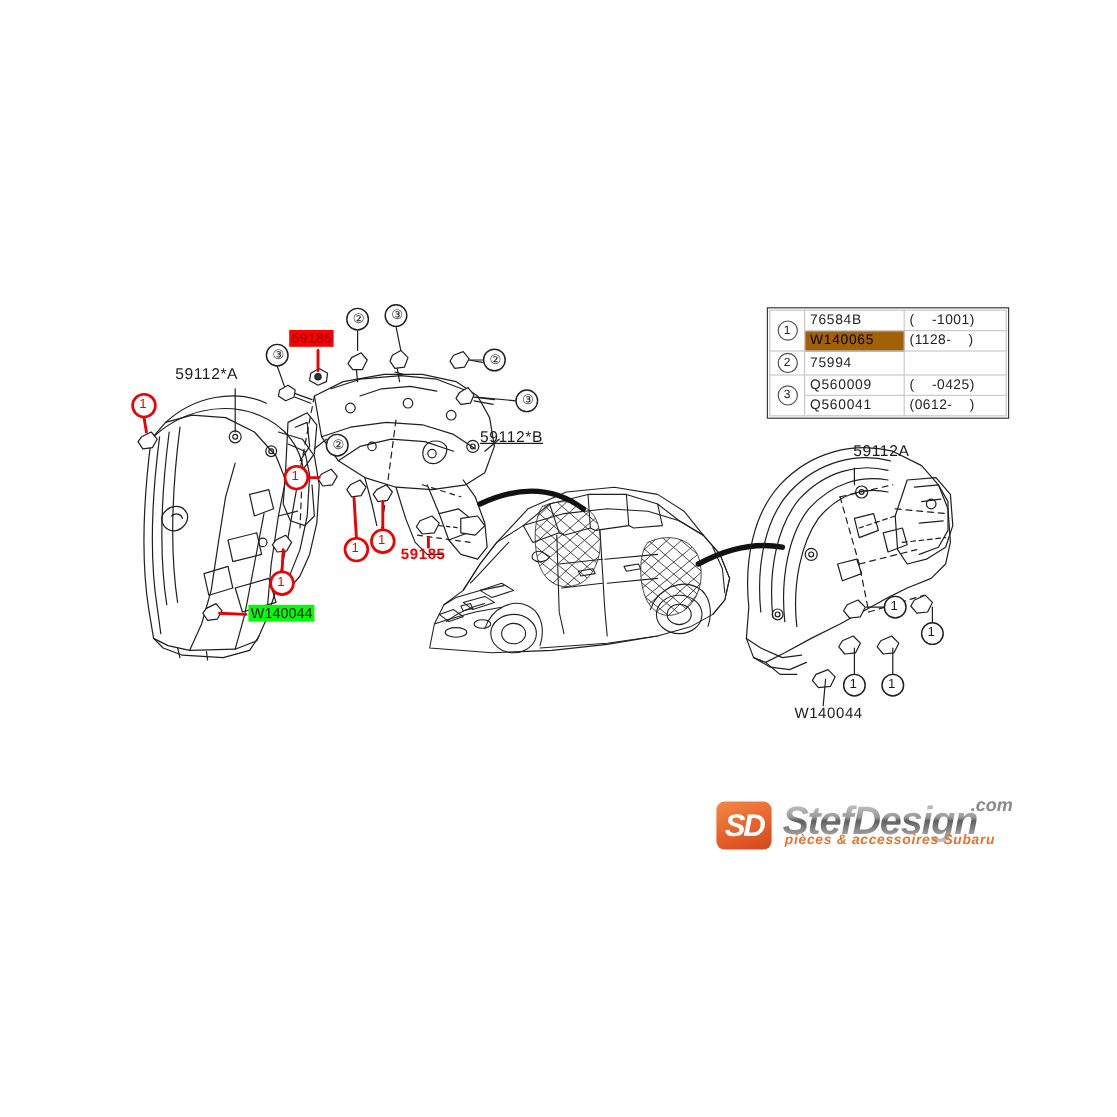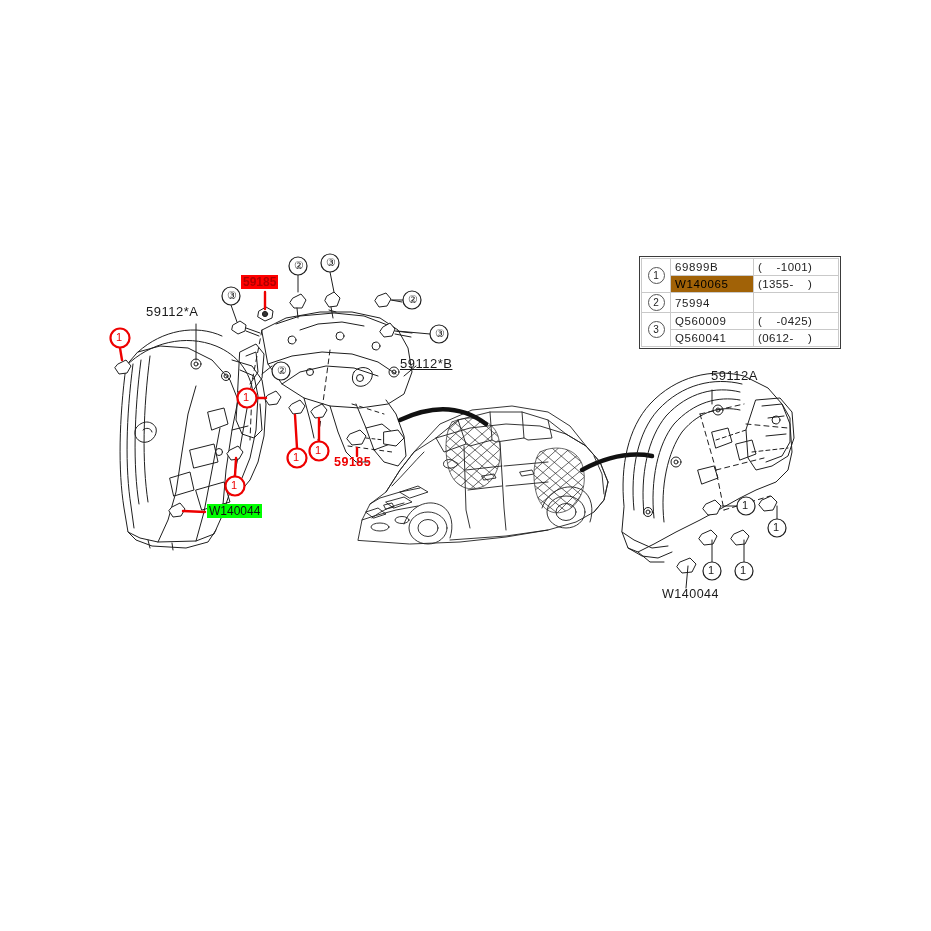--- a/index.html
+++ b/index.html
@@ -524,39 +524,47 @@
 
   <div class="lbl lbl-red-box" style="left:241px;top:275px;">59185</div>
   <div class="lbl lbl-red-text" style="left:334px;top:455px;">59185</div>
   <div class="lbl lbl-green-box" style="left:207px;top:504px;">W140044</div>
 
   <div id="parts-table">
     <table>
       <tbody>
         <tr>
           <td class="idx" rowspan="2"><span class="circnum">1</span></td>
-          <td class="pn">69899B</td>
+          <td class="pn">76584B</td>
           <td class="rng">(    -1001)</td>
         </tr>
         <tr>
           <td class="pn hl-green">W140065</td>
-          <td class="rng">(1355-    )</td>
+          <td class="rng">(1128-    )</td>
         </tr>
         <tr>
           <td class="idx"><span class="circnum">2</span></td>
           <td class="pn">75994</td>
           <td class="rng"></td>
         </tr>
         <tr>
           <td class="idx" rowspan="2"><span class="circnum">3</span></td>
           <td class="pn">Q560009</td>
           <td class="rng">(    -0425)</td>
         </tr>
         <tr>
           <td class="pn">Q560041</td>
           <td class="rng">(0612-    )</td>
         </tr>
       </tbody>
     </table>
   </div>
 
+  <div id="watermark">
+    <div id="wm-logo">
+      <span>SD</span>
+    </div>
+    <div id="wm-name">StefDesign</div>
+    <div id="wm-dotcom">.com</div>
+    <div id="wm-tag">pièces &amp; accessoires Subaru</div>
+  </div>
 
 </div>
 
 </body></html>

